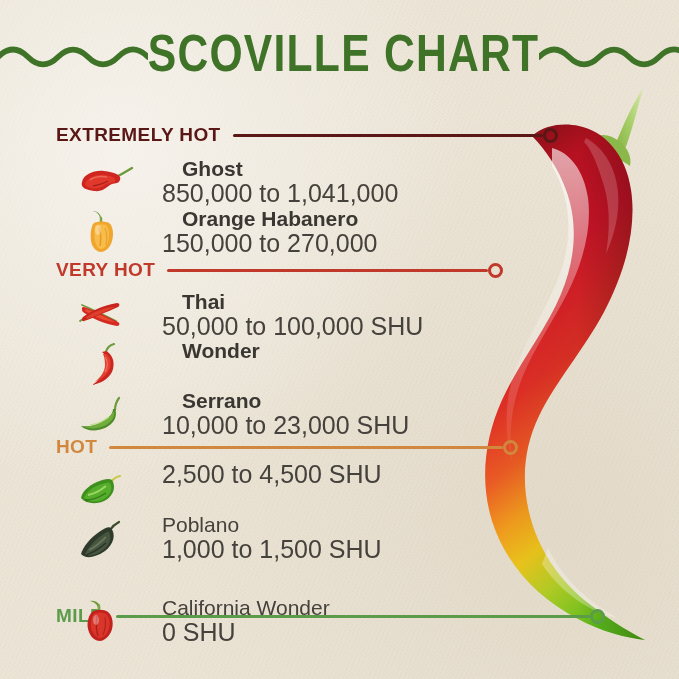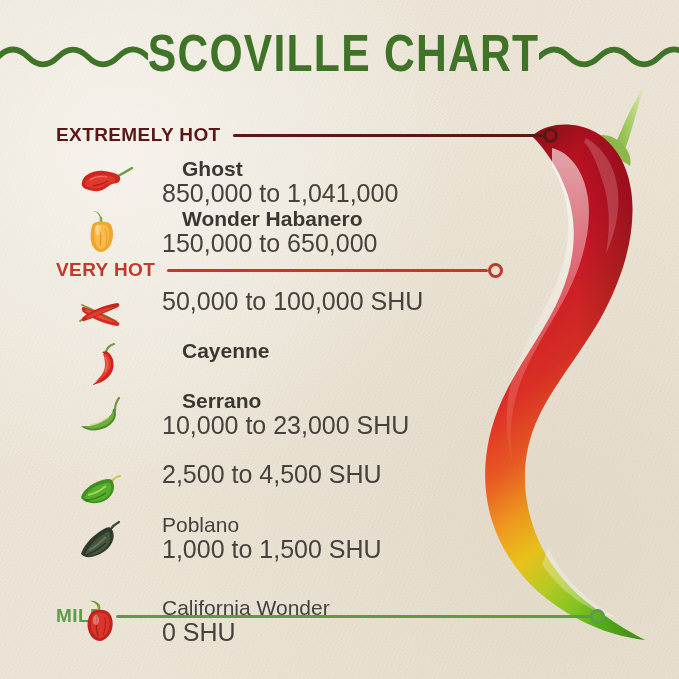--- a/index.html
+++ b/index.html
@@ -242,75 +242,82 @@
       <path d="M31,10 L31,15" stroke="#7aa745" stroke-width="2.4" stroke-linecap="round"></path>
       <path d="M24,15 C28,13 35,13 39,15 C43,18 44,26 42,33 C40,40 35,44 31,44
                C27,44 22,40 21,33 C20,26 21,18 24,15 Z" fill="#f0a62c"></path>
       <path d="M26,17 C29,16 33,16 36,17 C39,20 40,27 38,34 C36,39 33,41 31,41
                C29,41 26,38 25,33 C24,26 24,20 26,17 Z" fill="#f7bc49"></path>
       <path d="M29,20 C31,25 31,32 30,38" stroke="#e08a1e" stroke-width="1.5" fill="none" opacity="0.7"></path>
       <path d="M35,20 C37,25 37,32 36,37" stroke="#e08a1e" stroke-width="1.2" fill="none" opacity="0.55"></path>
       <ellipse cx="28" cy="22" rx="3" ry="5" fill="#ffffff" opacity="0.35"></ellipse>
     </svg>
     <div class="entry-text">
-      <div class="entry-name bold">Wonder Habanero</div>
-      <div class="entry-range">150,000 to 650,000</div>
+      <div class="entry-name bold">Orange Habanero</div>
+      <div class="entry-range">150,000 to 270,000</div>
     </div>
   </div>
 
   <div class="section-head" style="top:259px;">
     <span class="section-label" style="color:#c0392b;">VERY HOT</span>
     <span class="section-line" style="background:#c0392b;"></span>
     <span class="section-dot" style="border-color:#c0392b;"></span>
     <span class="spacer-after-dot" style="width:176px;"></span>
   </div>
 
   <div class="entry" style="top:291px;">
     <svg class="entry-icon" viewBox="0 0 80 48">
       <path d="M10,30 C18,24 30,18 44,14" stroke="#6f9a3c" stroke-width="1.8" fill="none" stroke-linecap="round"></path>
       <path d="M12,14 C22,18 34,24 46,30" stroke="#6f9a3c" stroke-width="1.8" fill="none" stroke-linecap="round"></path>
       <path d="M14,16 C24,19 36,25 48,31 C50,32 50,35 47,35 C34,33 21,27 13,21 C11,19 12,15 14,16 Z" fill="#d42a22"></path>
       <path d="M16,18 C25,21 35,26 45,31 C34,30 23,25 15,20 Z" fill="#ea4b33"></path>
       <path d="M14,30 C24,27 36,21 48,16 C50,15 50,12 47,12 C34,14 21,20 13,26 C11,28 12,31 14,30 Z" fill="#c8251e"></path>
       <path d="M17,28 C26,25 36,20 45,16 C35,16 24,21 16,26 Z" fill="#e0412c" opacity="0.9"></path>
     </svg>
     <div class="entry-text">
+      <div class="entry-name bold">Thai</div>
       <div class="entry-range">50,000 to 100,000 SHU</div>
     </div>
   </div>
 
   <div class="entry" style="top:340px;">
     <svg class="entry-icon" viewBox="0 0 80 48">
       <path d="M44,4 C40,5 37,8 36,12" stroke="#6f9a3c" stroke-width="2.2" fill="none" stroke-linecap="round"></path>
       <path d="M36,11 C42,14 45,21 43,29 C41,37 33,43 22,45
                C30,40 36,33 37,26 C38,20 36,15 32,12 Z" fill="#cc2521"></path>
       <path d="M36,14 C40,17 42,22 40,28 C38,34 32,39 25,42
                C31,37 35,31 35,25 C35,20 34,16 33,14 Z" fill="#e23f2c"></path>
       <path d="M35,17 C38,21 38,27 35,32" stroke="#f4827a" stroke-width="1.6" fill="none" opacity="0.7"></path>
     </svg>
     <div class="entry-text">
-      <div class="entry-name bold">Cayenne</div>
+      <div class="entry-name bold">Wonder</div>
     </div>
   </div>
 
   <div class="entry" style="top:390px;">
     <svg class="entry-icon" viewBox="0 0 80 48">
       <path d="M49,8 C46,12 45,16 45,20" stroke="#6f9a3c" stroke-width="2.2" fill="none" stroke-linecap="round"></path>
       <path d="M45,19 C48,26 44,34 35,38 C26,42 16,41 11,36
                C19,37 29,35 35,31 C40,27 43,23 43,19 Z" fill="#4e8c2a"></path>
       <path d="M44,22 C45,27 41,33 34,36 C27,39 20,39 15,37
                C23,36 31,33 36,29 C40,26 42,24 43,22 Z" fill="#71ad3c"></path>
       <path d="M20,35 C27,34 34,31 39,27" stroke="#b6dd7e" stroke-width="1.6" fill="none" opacity="0.75"></path>
     </svg>
     <div class="entry-text">
       <div class="entry-name bold">Serrano</div>
       <div class="entry-range">10,000 to 23,000 SHU</div>
     </div>
   </div>
 
+  <div class="section-head" style="top:436px;">
+    <span class="section-label" style="color:#d2873f;">HOT</span>
+    <span class="section-line" style="background:#d2873f;"></span>
+    <span class="section-dot" style="border-color:#d2873f;"></span>
+    <span class="spacer-after-dot" style="width:161px;"></span>
+  </div>
 
   <div class="entry" style="top:464px;">
     <svg class="entry-icon" viewBox="0 0 80 48">
       <path d="M50,12 C46,13 43,15 41,18" stroke="#c6c84a" stroke-width="2.2" fill="none" stroke-linecap="round"></path>
       <path d="M42,16 C46,22 44,31 36,36 C27,41 16,40 11,34
                C12,28 18,22 27,18 C34,15 39,14 42,16 Z" fill="#3f8f1f"></path>
       <path d="M40,19 C43,24 41,31 34,35 C26,39 18,38 14,34
                C16,29 21,24 29,21 C35,19 38,18 40,19 Z" fill="#55ad2b"></path>
       <path d="M18,31 C24,30 31,26 36,22" stroke="#aee26f" stroke-width="2" fill="none" opacity="0.8"></path>
       <path d="M15,36 C22,36 30,33 36,29" stroke="#1f5c12" stroke-width="1.3" fill="none" opacity="0.6"></path>

